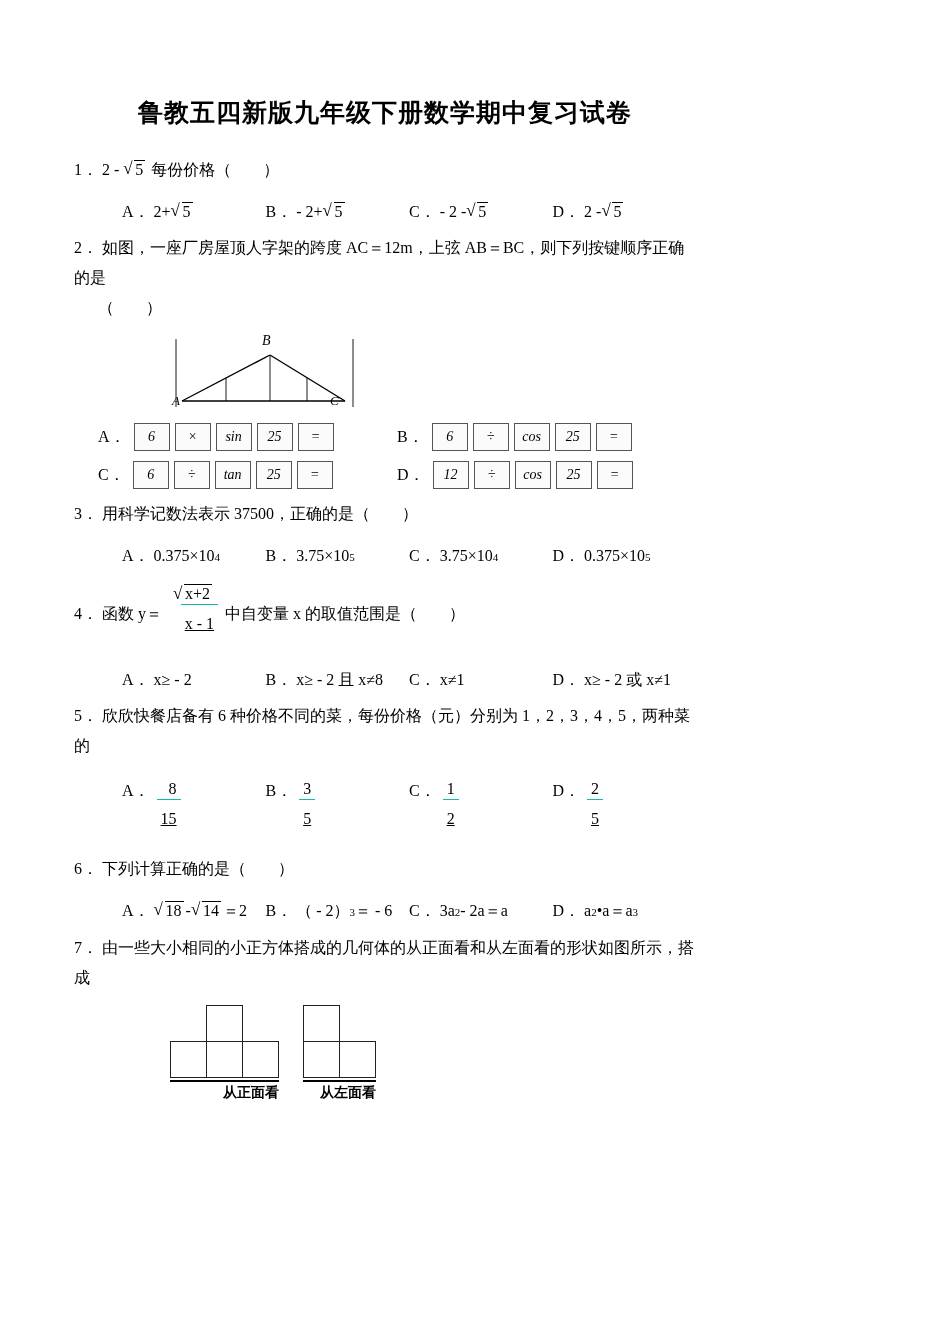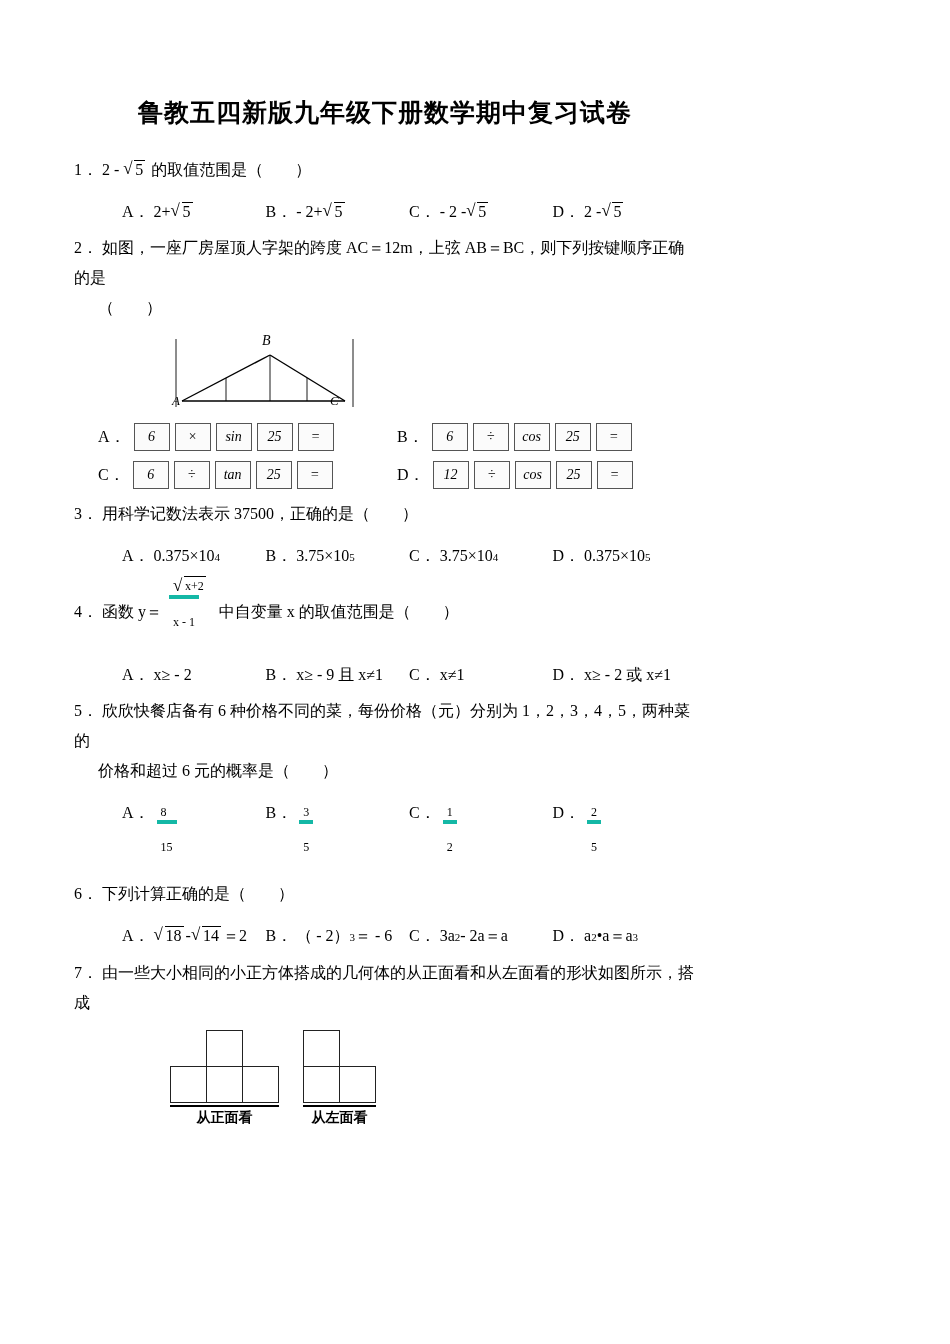--- a/index.html
+++ b/index.html
@@ -78,30 +78,30 @@
   }
   .sq > span {
     border-top: 1px solid #000;
     padding: 0 2px 0 1px;
     display: inline-block;
     line-height: 18px;
   }
   .frac {
     display: inline-flex;
     flex-direction: column;
-    align-items: flex-start;
+    align-items: flex-end;
     vertical-align: middle;
-    margin: 0 3px;
+    margin: 8px 3px;
     line-height: 1.25;
-    font-size: 12px;
+    font-size: 16px;
     position: relative;
     top: -2px;
   }
   .frac .num { padding: 0 4px; }
-  .frac .den { padding: 16px 4px; border-top: 4px solid #14b8a6; }
+  .frac .den { padding: 9px 4px; border-top: 1px solid #14b8a6; text-decoration: underline; }
   sup { font-size: 11px; }
   
   .fig-truss {
     margin: 4px 0 8px 96px;
     width: 200px;
     height: 78px;
     position: relative;
   }
   .fig-truss .lbl-b { position: absolute; left: 92px; top: -2px; font-style: italic; font-size: 14px;}
   .fig-truss .lbl-a { position: absolute; left: 2px; top: 58px; font-style: italic; font-size: 13px;}
@@ -142,36 +142,37 @@
   .grid { border-collapse: collapse; margin: 0 auto; }
   .grid td { width: 33px; height: 33px; border: 1px solid #222; }
   .grid td.empty { border: none; }
   .cube-cap {
     font-family: "Liberation Sans", sans-serif;
     font-weight: bold;
     font-size: 14px;
     border-top: 2px solid #000;
     padding-top: 2px;
     margin-top: 2px;
+    text-align: right;
   }
 </style>
 </head>
 <body>
 
 <div class="page">
 
   <h1 class="doc-title">鲁教五四新版九年级下册数学期中复习试卷</h1>
 
 
   <div class="q">
     <div class="q-stem">
       <span class="q-num">1．</span>
       <span>2 -</span>
       <span class="sq"><span>5</span></span>
-      <span>的取值范围是（　　）</span>
+      <span>每份价格（　　）</span>
     </div>
   </div>
   <div class="choices-row c4">
     <div class="ch">
       <span class="lbl">A．</span>
       <span>2+</span>
       <span class="sq"><span>5</span></span>
     </div>
     <div class="ch">
       <span class="lbl">B．</span>
@@ -300,38 +301,37 @@
       <span>中自变量 x 的取值范围是（　　）</span>
     </div>
   </div>
   <div class="choices-row c4">
     <div class="ch">
       <span class="lbl">A．</span>
       <span>x≥ - 2</span>
     </div>
     <div class="ch">
       <span class="lbl">B．</span>
-      <span>x≥ - 9 且 x≠1</span>
+      <span>x≥ - 2 且 x≠8</span>
     </div>
     <div class="ch">
       <span class="lbl">C．</span>
       <span>x≠1</span>
     </div>
     <div class="ch">
       <span class="lbl">D．</span>
       <span>x≥ - 2 或 x≠1</span>
     </div>
   </div>
 
   <div class="q">
     <div>
       <span class="q-num">5．</span>
       <span>欣欣快餐店备有 6 种价格不同的菜，每份价格（元）分别为 1，2，3，4，5，两种菜的</span>
     </div>
-    <div class="indent">价格和超过 6 元的概率是（　　）</div>
   </div>
   <div class="choices-row c4">
     <div class="ch">
       <span class="lbl">A．</span>
       <span class="frac">
         <span class="num">8</span>
         <span class="den">15</span>
       </span>
     </div>
     <div class="ch">

